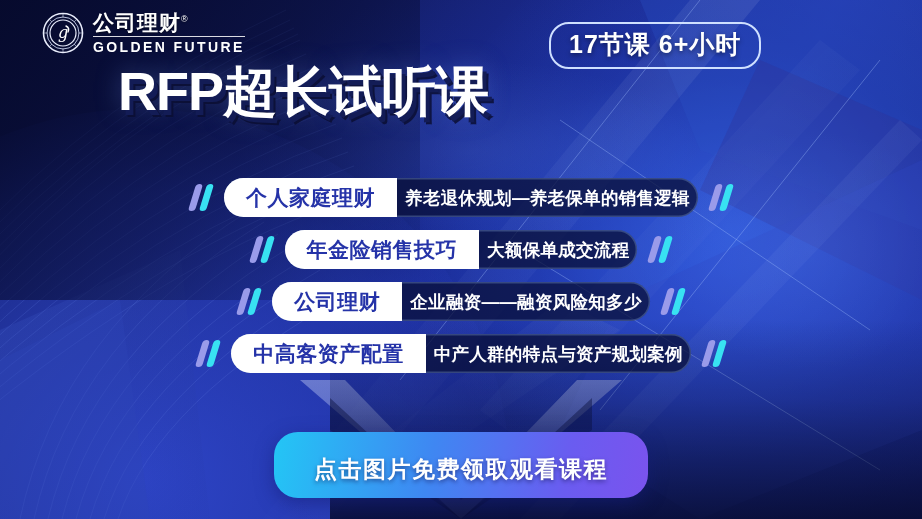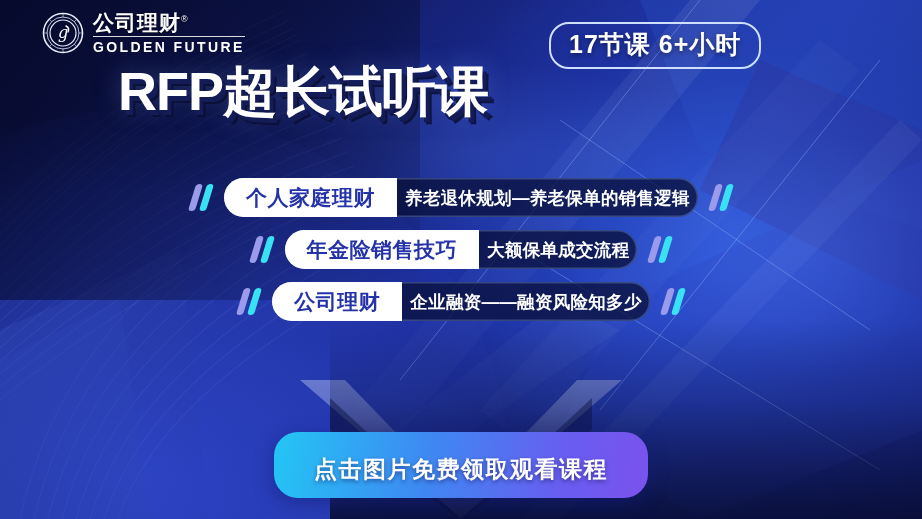--- a/index.html
+++ b/index.html
@@ -297,18 +297,32 @@
       <span class="pillgroup">
         <span class="pill-left">公司理财</span>
         <span class="pill-right">企业融资——融资风险知多少</span>
       </span>
       <span class="slash">
           <i class="p"></i>
           <i class="c"></i>
         </span>
     </div>
 
+    <div class="row">
+      <span class="slash">
+          <i class="p"></i>
+          <i class="c"></i>
+        </span>
+      <span class="pillgroup">
+        <span class="pill-left">中高客资产配置</span>
+        <span class="pill-right">中产人群的特点与资产规划案例</span>
+      </span>
+      <span class="slash">
+          <i class="p"></i>
+          <i class="c"></i>
+        </span>
+    </div>
 
   </div>
 
   <button id="cta">点击图片免费领取观看课程</button>
 
 </div>
 
 </body></html>

